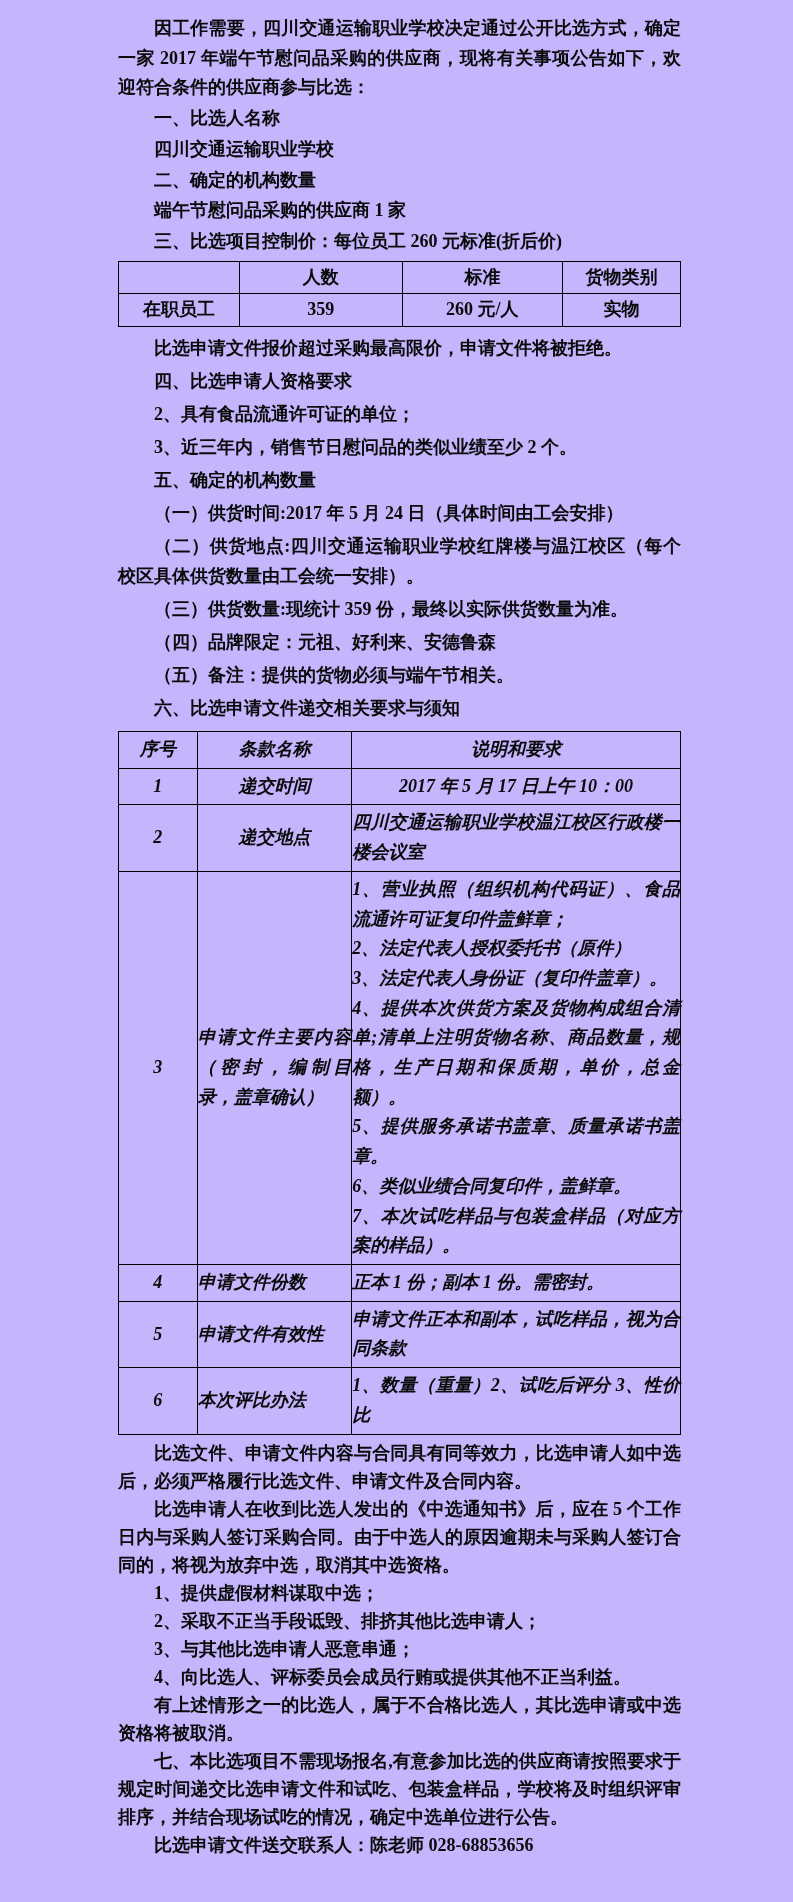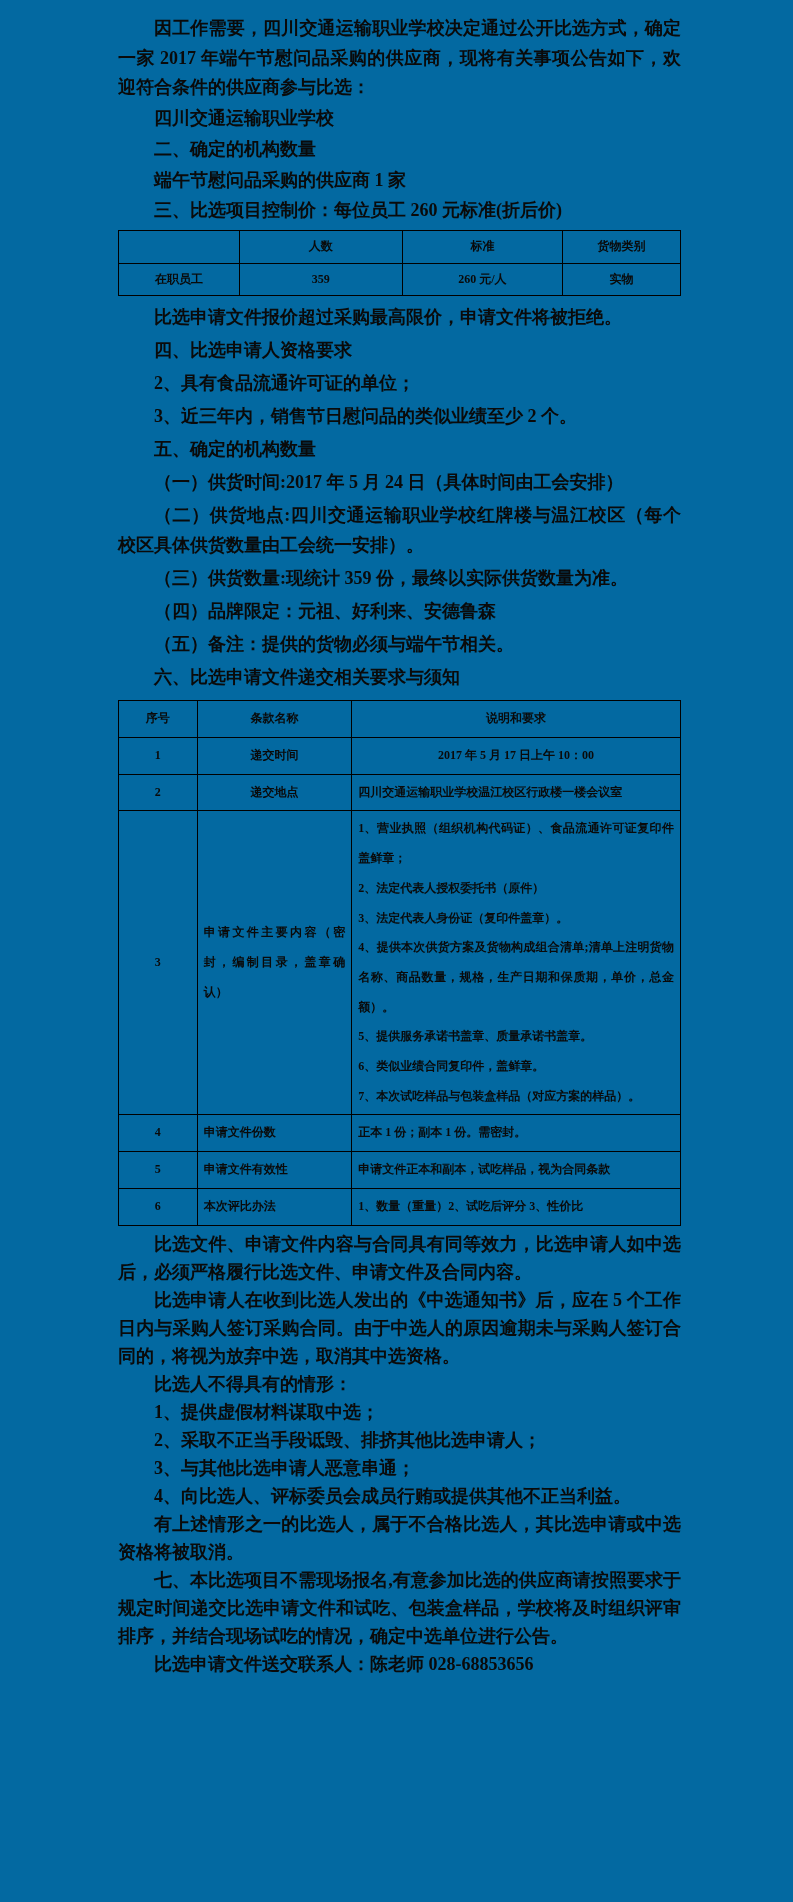--- a/index.html
+++ b/index.html
@@ -2,21 +2,21 @@
 <html lang="zh"><head>
 <meta charset="utf-8">
 <style>
   * { margin: 0; padding: 0; box-sizing: border-box; }
   html, body { background: #ffffff; }
   .page {
     position: relative;
     width: 793px;
     height: 1902px;
     margin: 0 auto;
-    background: #0369a1;
+    background: #c4b5fd;
     color: #0a0a0a;
     font-family: "Liberation Serif", "DejaVu Serif", serif;
     font-weight: 600;
     font-size: 18px;
     padding: 14px 112px 0 118px;
     overflow: hidden;
   }
   p.doc {
     text-indent: 2em;
     text-align: justify;
@@ -31,37 +31,38 @@
     border-collapse: collapse;
     table-layout: fixed;
   }
   td, th {
     border: 1.5px solid #000;
     font-weight: 600;
     line-height: 29.7px;
     padding: 1px 5px;
     vertical-align: middle;
     text-align: center;
-    font-size: 12px;
+    font-size: 18px;
   }
   .t1 { margin: 4px 0 6px 0; }
   .t1 td { height: 31px; }
   .t2 { margin: 8px 0 4px 0; }
-  .t2 td { padding: 3px 6px; }
+  .t2 td { padding: 3px 0; font-style: italic; }
   .t2 td.desc { text-align: justify; }
   .t2 td.name-left { text-align: justify; }
   .t2 td.desc p { text-align: justify; line-height: 29.7px; }
 </style>
 </head>
 <body>
 
 <div class="page">
 
   <div class="before">
     <p class="doc">因工作需要，四川交通运输职业学校决定通过公开比选方式，确定一家 2017 年端午节慰问品采购的供应商，现将有关事项公告如下，欢迎符合条件的供应商参与比选：</p>
+    <p class="doc">一、比选人名称</p>
     <p class="doc">四川交通运输职业学校</p>
     <p class="doc">二、确定的机构数量</p>
     <p class="doc">端午节慰问品采购的供应商 1 家</p>
     <p class="doc">三、比选项目控制价：每位员工 260 元标准(折后价)</p>
   </div>
 
   <table class="t1">
     <colgroup>
       <col style="width:21.5%">
         <col style="width:29%">
@@ -147,21 +148,20 @@
         <td>6</td>
         <td class="name-left">本次评比办法</td>
         <td class="desc">1、数量（重量）2、试吃后评分 3、性价比</td>
       </tr>
     </tbody>
   </table>
 
   <div class="after">
     <p class="doc">比选文件、申请文件内容与合同具有同等效力，比选申请人如中选后，必须严格履行比选文件、申请文件及合同内容。</p>
     <p class="doc">比选申请人在收到比选人发出的《中选通知书》后，应在 5 个工作日内与采购人签订采购合同。由于中选人的原因逾期未与采购人签订合同的，将视为放弃中选，取消其中选资格。</p>
-    <p class="doc">比选人不得具有的情形：</p>
     <p class="doc">1、提供虚假材料谋取中选；</p>
     <p class="doc">2、采取不正当手段诋毁、排挤其他比选申请人；</p>
     <p class="doc">3、与其他比选申请人恶意串通；</p>
     <p class="doc">4、向比选人、评标委员会成员行贿或提供其他不正当利益。</p>
     <p class="doc">有上述情形之一的比选人，属于不合格比选人，其比选申请或中选资格将被取消。</p>
     <p class="doc">七、本比选项目不需现场报名,有意参加比选的供应商请按照要求于规定时间递交比选申请文件和试吃、包装盒样品，学校将及时组织评审排序，并结合现场试吃的情况，确定中选单位进行公告。</p>
     <p class="doc">比选申请文件送交联系人：陈老师 028-68853656</p>
   </div>
 
 </div>

